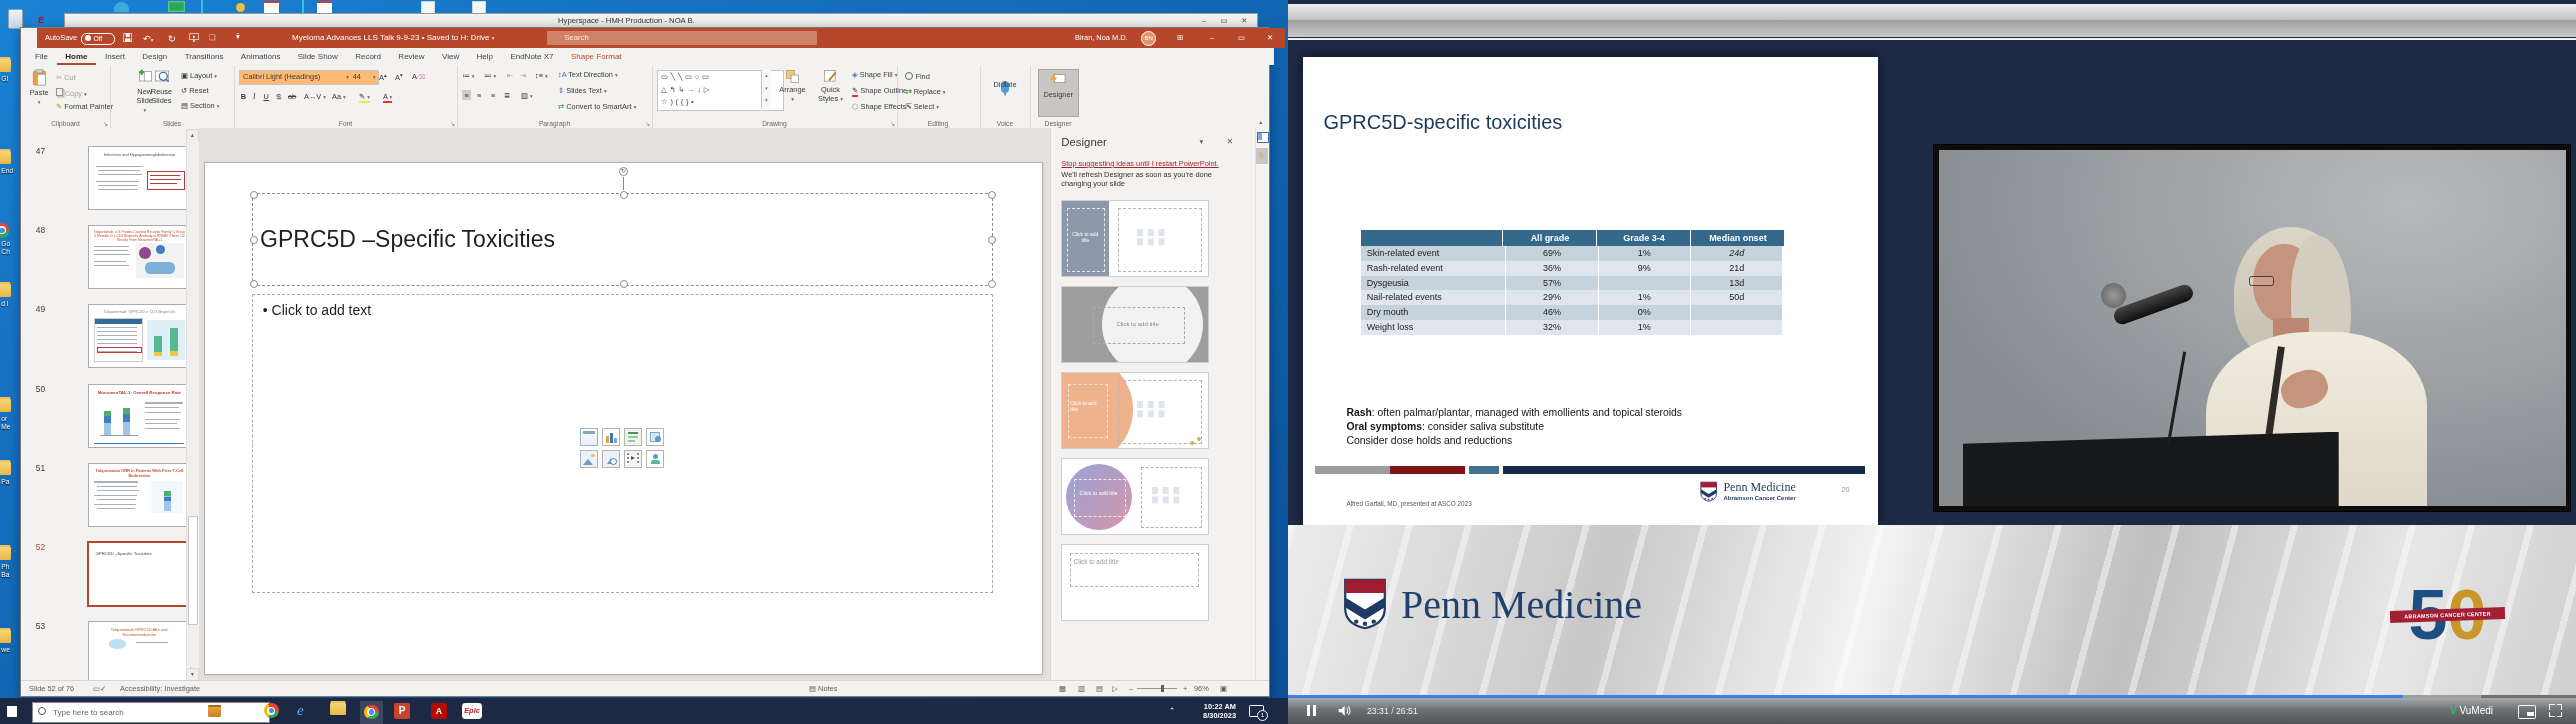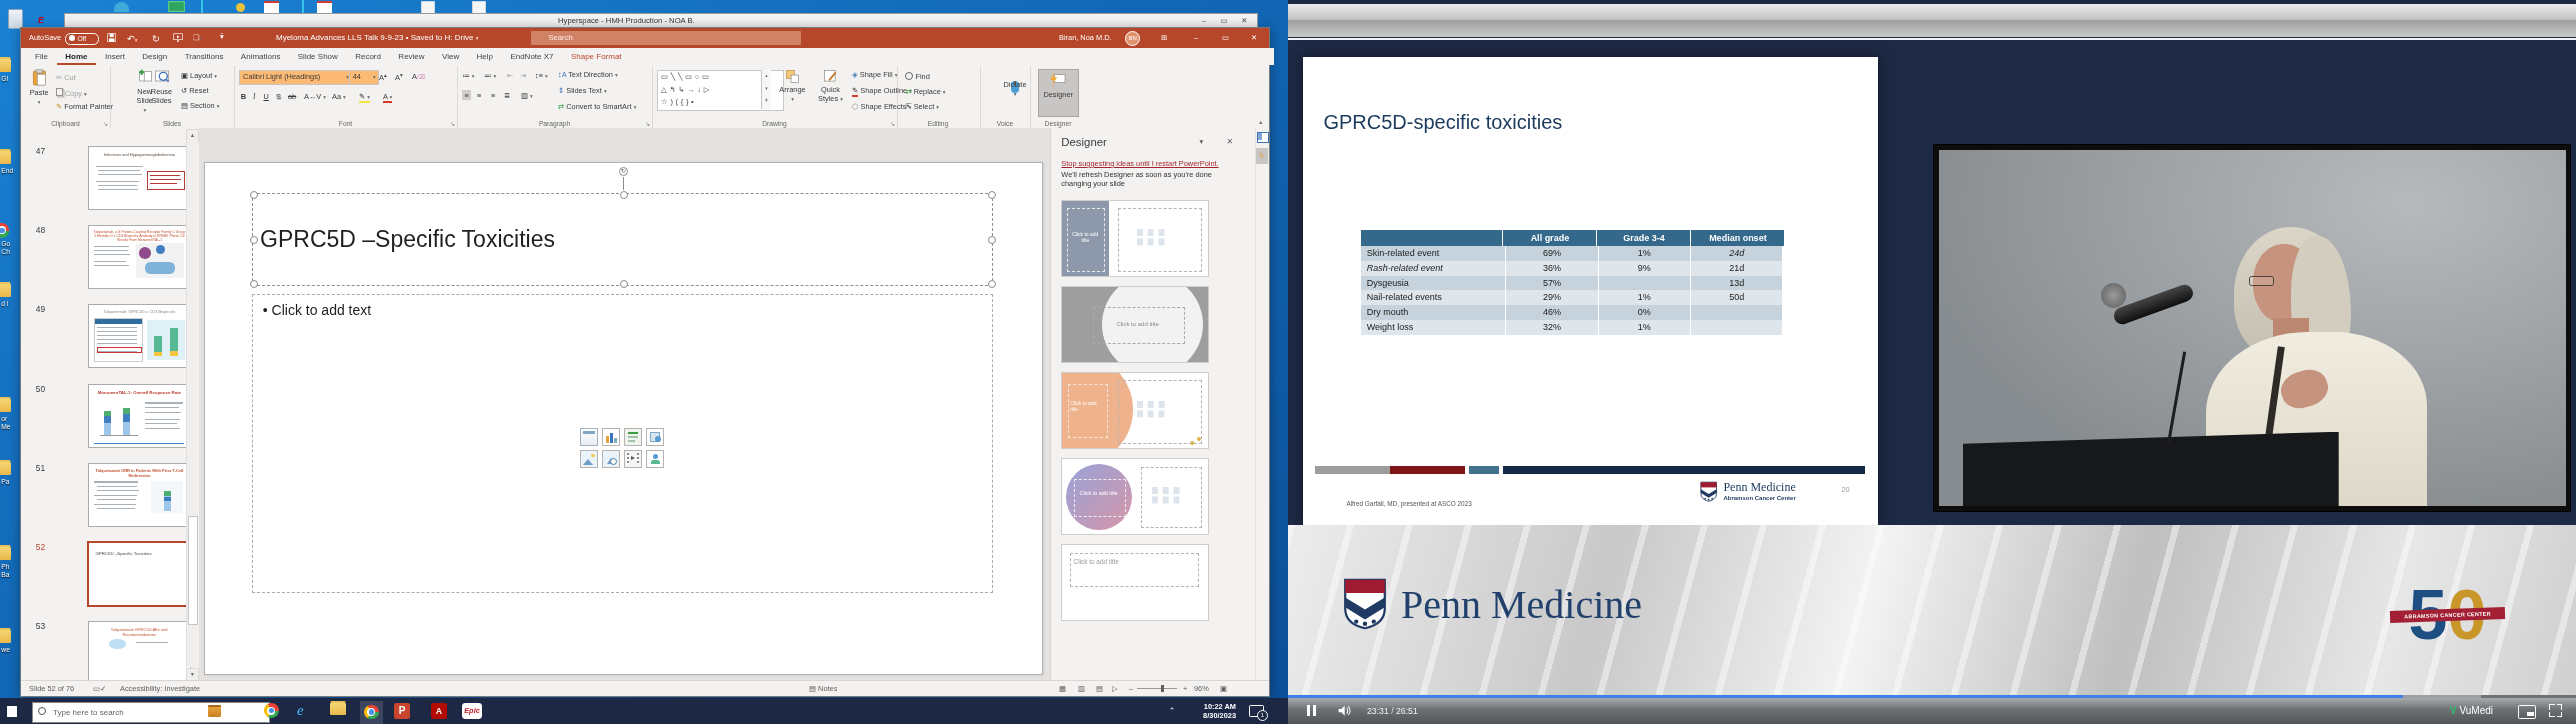--- a/index.html
+++ b/index.html
@@ -9,21 +9,21 @@
   
   #m1{left:0;top:0;width:1288px;height:725px;background:linear-gradient(150deg,#1b82d4 0%,#1268b6 45%,#0c4f97 100%);}
   .deskfrag{color:#fff;font-size:6.7px;text-shadow:0 0.7px 1.3px #000;}
   .folder{width:20px;height:13.4px;background:linear-gradient(#f7d674,#e8b84b);border-radius:1.3px;box-shadow:0 -2.7px 0 -0.7px #e8c35a;}
   
   #hyp{left:64px;top:13.4px;width:1192px;height:14px;background:linear-gradient(#f4f4f4,#e6e6e6);border:0.7px solid #9a9a9a;z-index:5;}
   #hyp .ttl{left:493px;top:2px;font-size:7.7px;color:#333;}
   #hyp .wc{top:1.3px;width:20px;height:10.7px;text-align:center;font-size:7.4px;color:#444;}
   
   #ppt{left:20px;top:27px;width:1248px;height:668px;background:#f3f2f1;border:0.7px solid #7a7a7a;box-shadow:0 2.7px 10.7px rgba(0,0,0,.35);z-index:10;}
-  #ptb{left:0;top:0;width:100%;height:20px;background:#B7472A;color:#fff;}
+  #ptb{left:16px;top:0;width:100%;height:20px;background:#B7472A;color:#fff;}
   #ptb .sm{font-size:7.4px;color:#fff;}
   .pill{display:inline-block;width:29.5px;height:10px;border:0.7px solid #fff;border-radius:5.4px;line-height:9.4px;font-size:6.7px;padding-left:2.7px;}
   .pill .dot{display:inline-block;width:6px;height:6px;border-radius:50%;background:#fff;margin-right:2.7px;vertical-align:-0.7px;}
   #psearch{left:510px;top:2.7px;width:247px;height:14px;background:#d08266;border:none;border-radius:1.3px;color:#fff;font-size:7.7px;padding:0 5.4px 0 17.4px;}
   #psearch::placeholder{color:#ffe9e2;}
   .mag{width:6px;height:6px;border:1px solid #fff;border-radius:50%;}
   .mag:after{content:"";position:absolute;left:5.4px;top:6px;width:3.4px;height:1px;background:#fff;transform:rotate(45deg);}
   .avatar{width:13.4px;height:13.4px;border-radius:50%;background:#e0926c;color:#fff;font-size:6px;text-align:center;line-height:13.4px;border:0.7px solid #fff;}
   
   #ptabs{left:0;top:20px;width:100%;height:17.4px;background:#f3f2f1;display:flex;padding-left:5.4px;}
@@ -296,21 +296,21 @@
       </div>
 
       <div class="a rgroup" style="left:875px;width:84px;">
         <div class="mrow" style="left:9.4px;top:5.4px;"><span style="position:relative;display:inline-block;width:8px;height:8px;"><span class="mag" style="position:absolute;border-color:#666;left:0;top:0.7px;"></span></span> <span>Find</span></div>
         <div class="mrow" style="left:9.4px;top:21px;"><span style="color:#3f9c46;">⇄</span> <span>Replace</span> <span class="chv">▾</span></div>
         <div class="mrow" style="left:9.4px;top:36px;"><span style="color:#555;">⇱</span> <span>Select</span> <span class="chv">▾</span></div>
         <div class="glabel">Editing</div>
       </div>
 
       <div class="a rgroup" style="left:959px;width:50px;">
-        <div class="bigb" style="left:18px;width:34px;">
+        <div class="bigb" style="left:8px;width:34px;">
           <div class="micb"></div>
           <div style="margin-top:-14.8px;"><span>Dictate</span><br><span class="chv">▾</span></div>
         </div>
         <div class="glabel">Voice</div>
       </div>
 
       <div class="a rgroup" style="left:1010px;width:54px;border-right:none;">
         <div class="bigb" style="left:6.7px;width:39px;height:46px;background:#c8c6c4;border:0.7px solid #a8a6a4;">
           <svg width="17.4" height="16" viewBox="0 0 26 24" style="margin-top:2.7px;">
                 <rect x="8" y="4" width="16" height="12" fill="#fff" stroke="#8a8886"></rect>
@@ -629,21 +629,21 @@
       <div class="a" style="left:0;top:16px;width:421px;">
 
           <div class="vrow">
             <div style="width:141px;">Skin-related event</div>
             <div style="width:93px;">69%</div>
             <div style="width:93px;">1%</div>
             <div style="width:93px;border-right:none;font-style:italic;">24d</div>
           </div>
 
           <div class="vrow">
-            <div style="width:141px;font-style:italic;">Rash-related event</div>
+            <div style="width:141px;">Rash-related event</div>
             <div style="width:93px;">36%</div>
             <div style="width:93px;">9%</div>
             <div style="width:93px;border-right:none;">21d</div>
           </div>
 
           <div class="vrow">
             <div style="width:141px;">Dysgeusia</div>
             <div style="width:93px;">57%</div>
             <div style="width:93px;"></div>
             <div style="width:93px;border-right:none;">13d</div>
@@ -665,20 +665,25 @@
 
           <div class="vrow">
             <div style="width:141px;">Weight loss</div>
             <div style="width:93px;">32%</div>
             <div style="width:93px;">1%</div>
             <div style="width:93px;border-right:none;"></div>
           </div>
         </div>
     </div>
 
+    <div class="a" style="left:43px;top:349px;font-size:10.4px;color:#141414;line-height:14px;">
+      <div><b>Rash</b><span>: often palmar/plantar, managed with emollients and topical steroids</span></div>
+      <div><b>Oral symptoms</b><span>: consider saliva substitute</span></div>
+      <div><span>Consider dose holds and reductions</span></div>
+    </div>
 
     <div class="a" style="left:0;top:409px;width:575px;height:8px;">
       <span class="a" style="left:12px;top:0;width:75px;height:8px;background:#9d9d9d;"></span>
       <span class="a" style="left:87px;top:0;width:75px;height:8px;background:#7f1416;"></span>
       <span class="a" style="left:166px;top:0;width:29.5px;height:8px;background:#41718c;"></span>
       <span class="a" style="left:200px;top:0;width:362px;height:8px;background:#122a46;"></span>
     </div>
 
     <div class="a" style="left:43px;top:443px;font-size:6.4px;color:#555;">Alfred Garfall, MD, presented at ASCO 2023</div>
 

